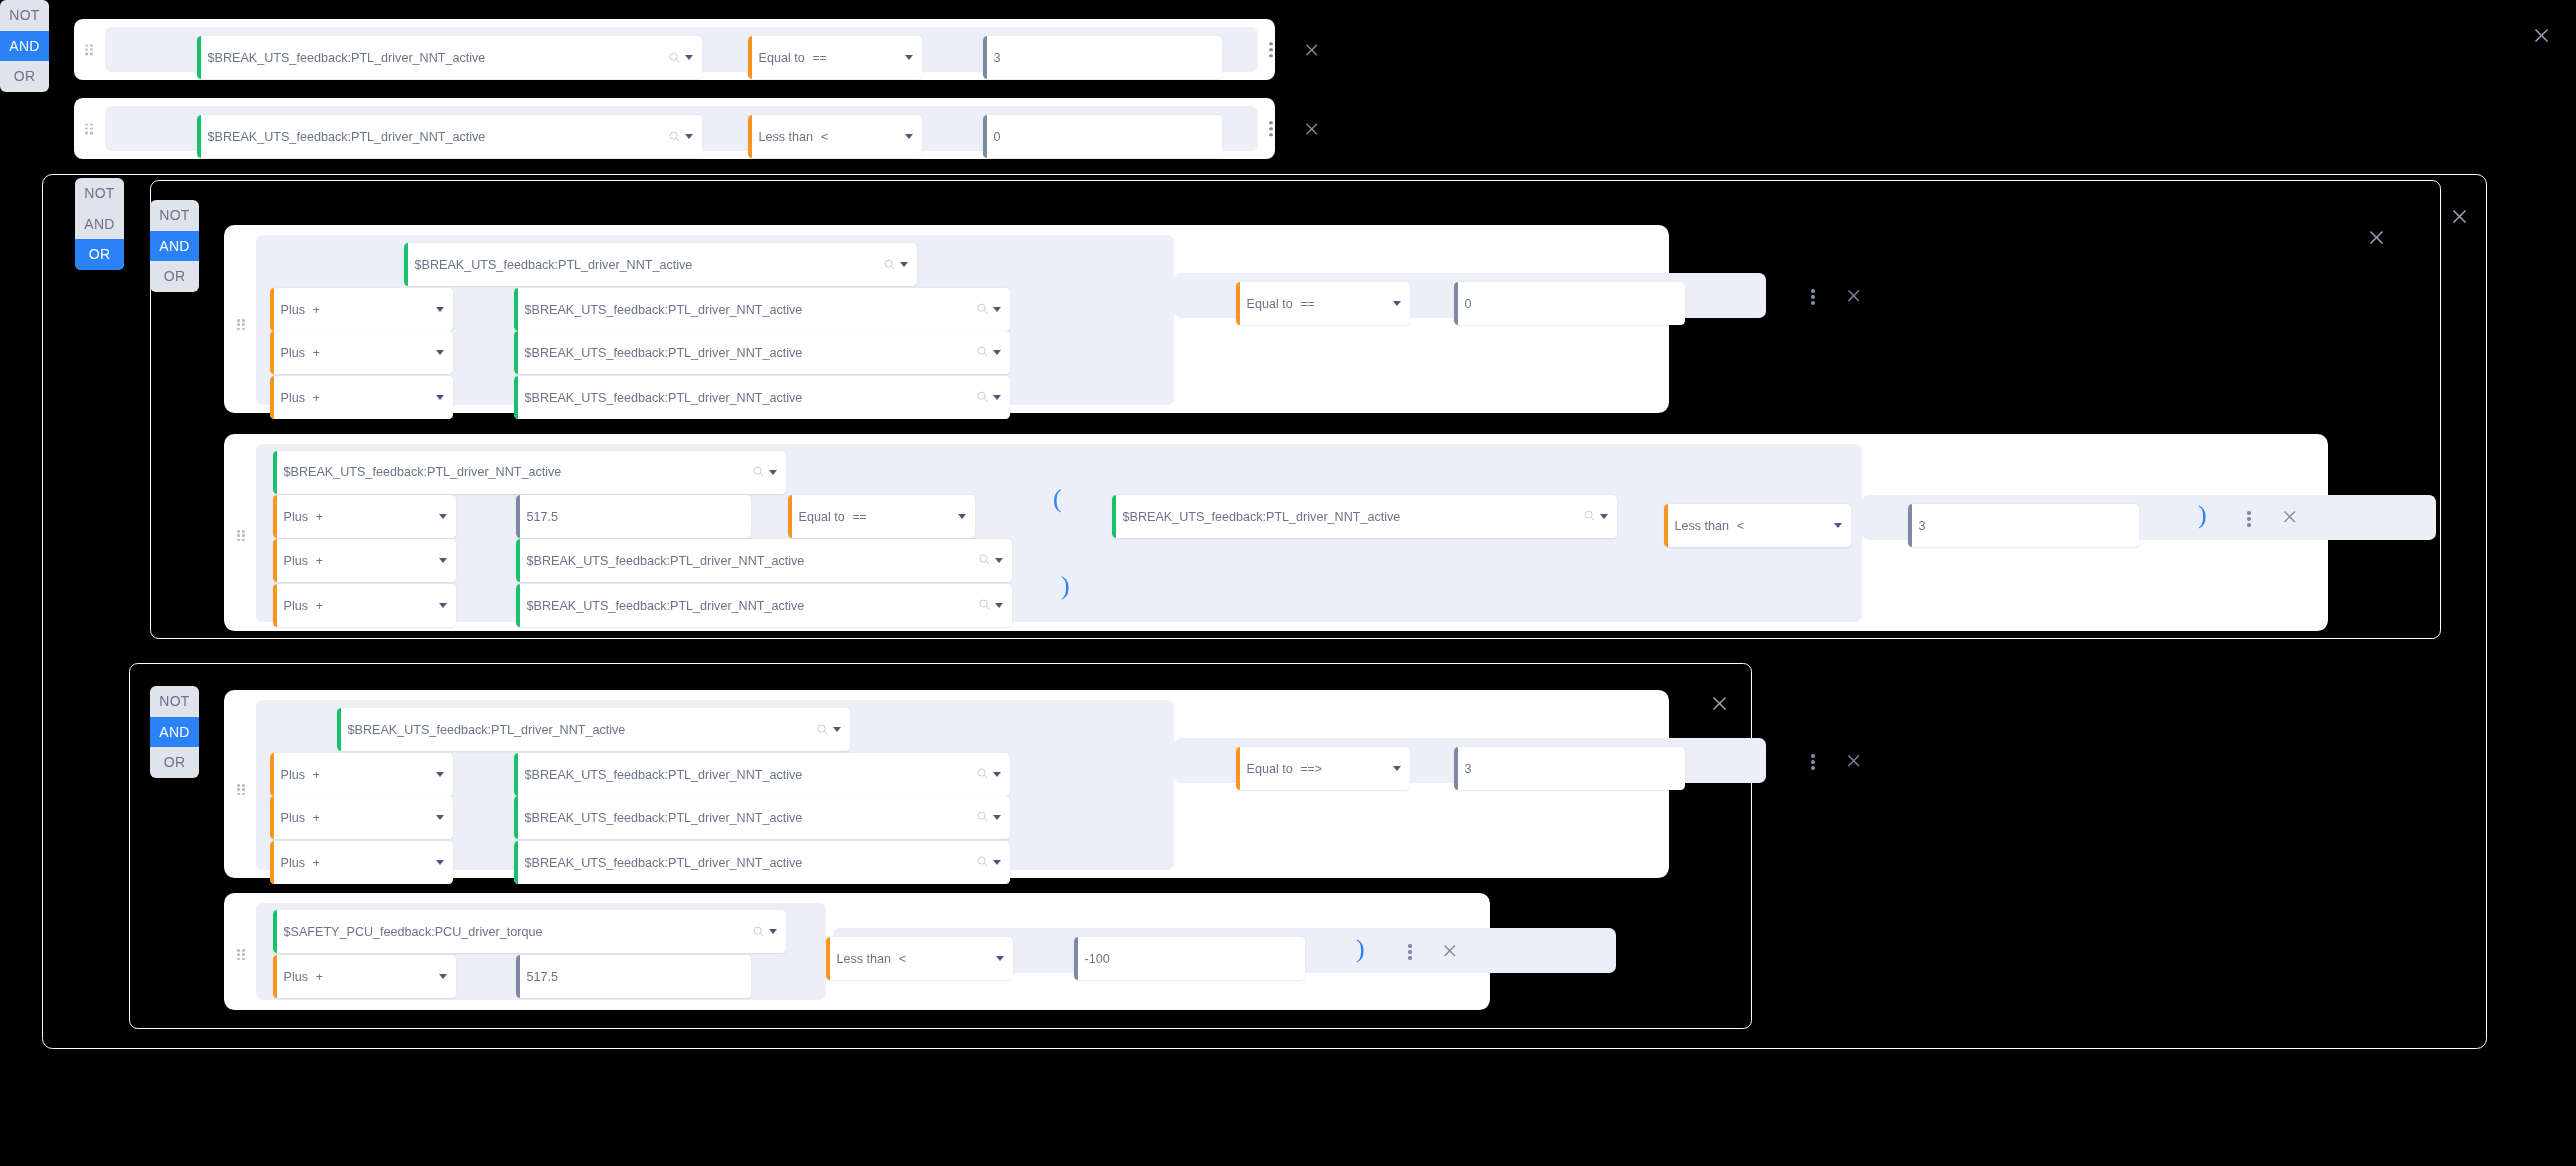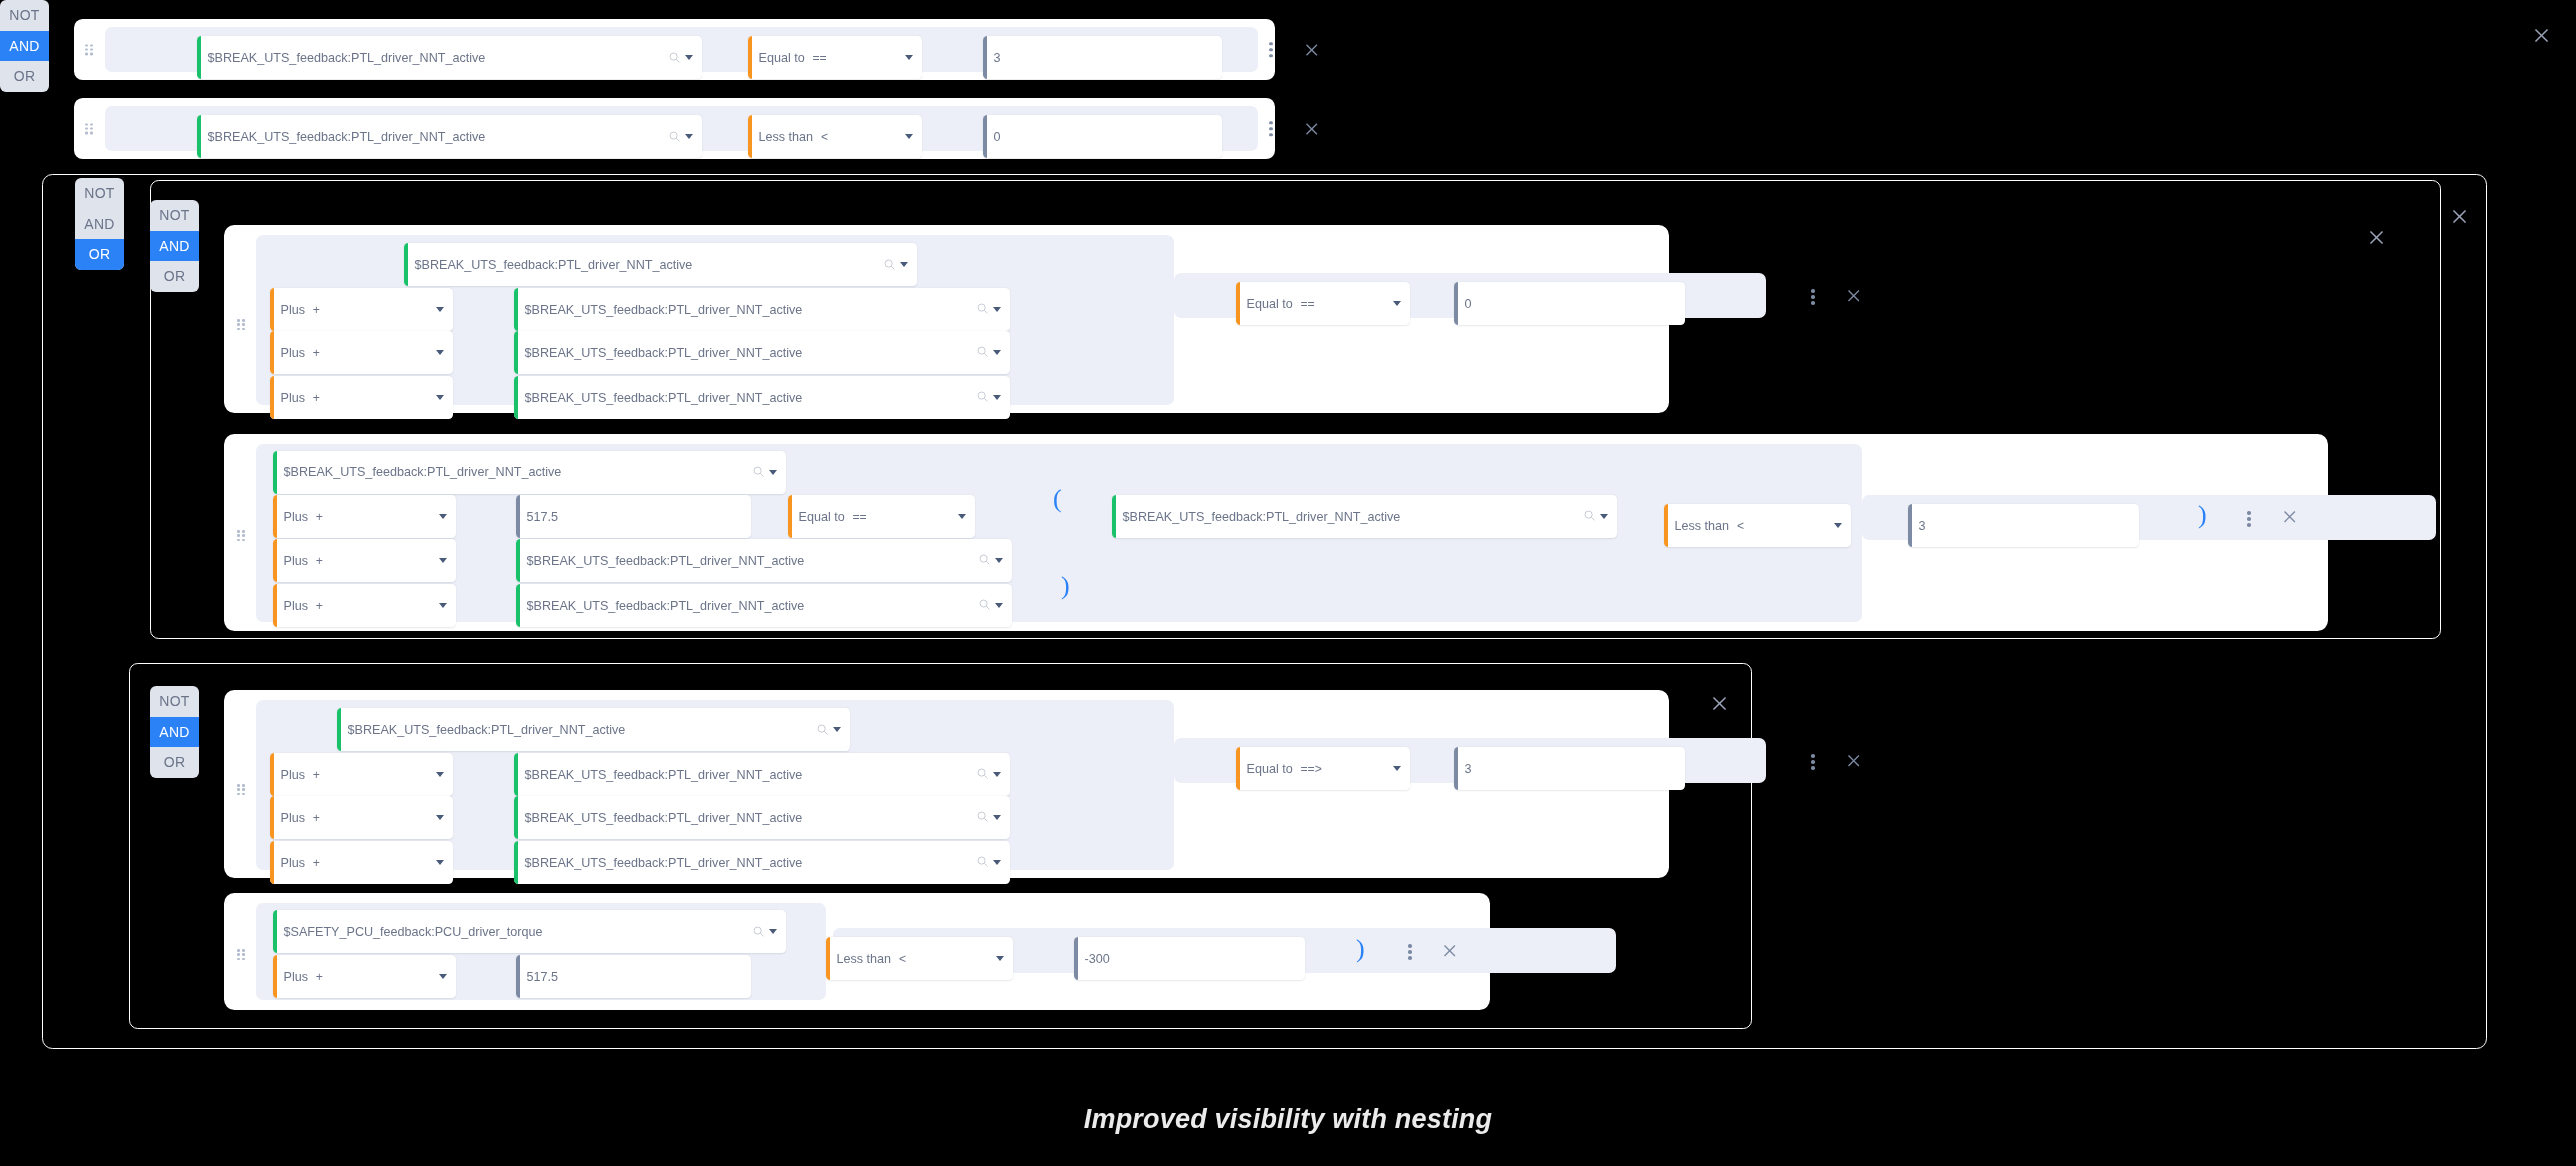--- a/index.html
+++ b/index.html
@@ -653,32 +653,31 @@
     <div class="band" style="left:609px; top:35px; width:783px; height:45px;"></div>
     <div class="fld" style="left:602px; top:44px; width:187px;">
       <span class="bar orange"></span>
       <span class="txt" style="flex:0 0 auto;">Less than</span>
       <span class="op">&lt;</span>
       <span style="flex:1 1 auto;"></span>
         <span class="caret"></span>
     </div>
     <div class="fld" style="left:850px; top:44px; width:231px;">
       <span class="bar slate"></span>
-      <span class="txt">-300</span>
+      <span class="txt">-100</span>
     </div>
     <div class="brk" style="position:absolute; left:1132px; top:43px;">)</div>
     <div class="kebab" style="left:1184px; top:51px;">
         <i></i>
         <i></i>
         <i></i>
       </div>
     <div class="xbtn" style="left:1217px; top:49px;">
       <svg width="17.4" height="17.4" viewBox="0 0 20 20">
           <line x1="4" y1="4" x2="16" y2="16" stroke="#7d8aa3" stroke-width="1.6"></line>
           <line x1="16" y1="4" x2="4" y2="16" stroke="#7d8aa3" stroke-width="1.6"></line>
         </svg>
     </div>
   </div>
 
-  <div class="caption" style="left:0; top:1104px;">Improved visibility with nesting</div>
 
 </div>
 
 
 </body></html>

